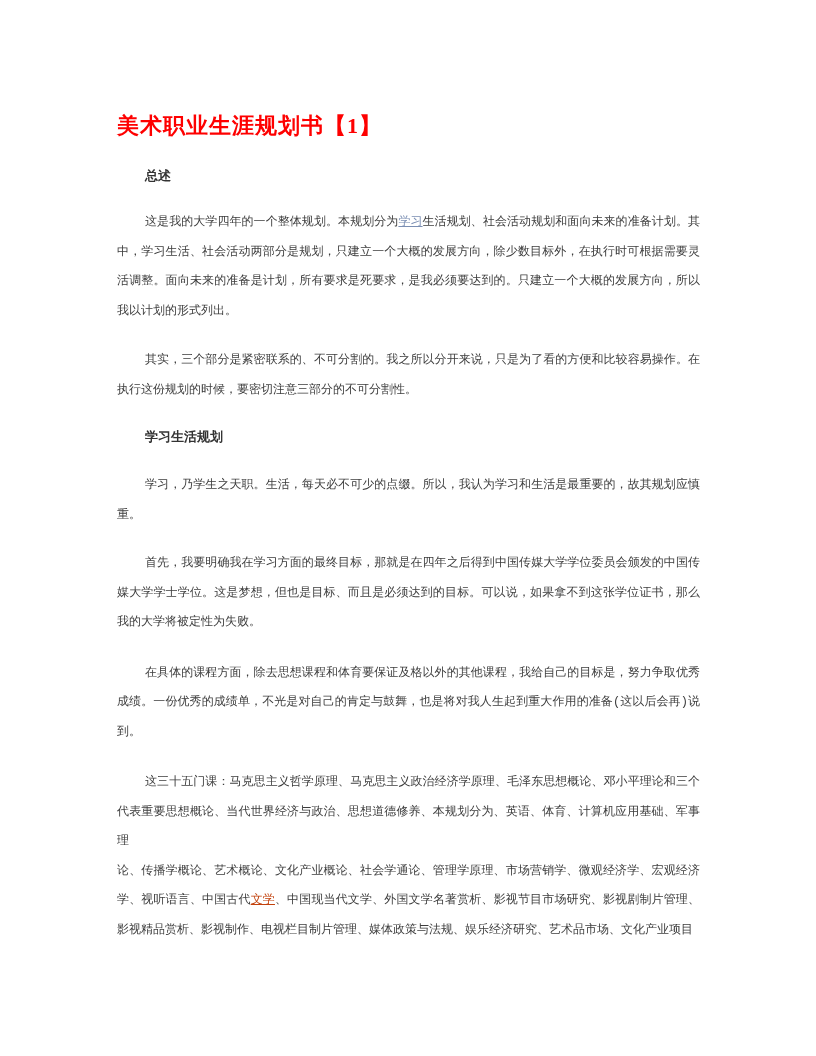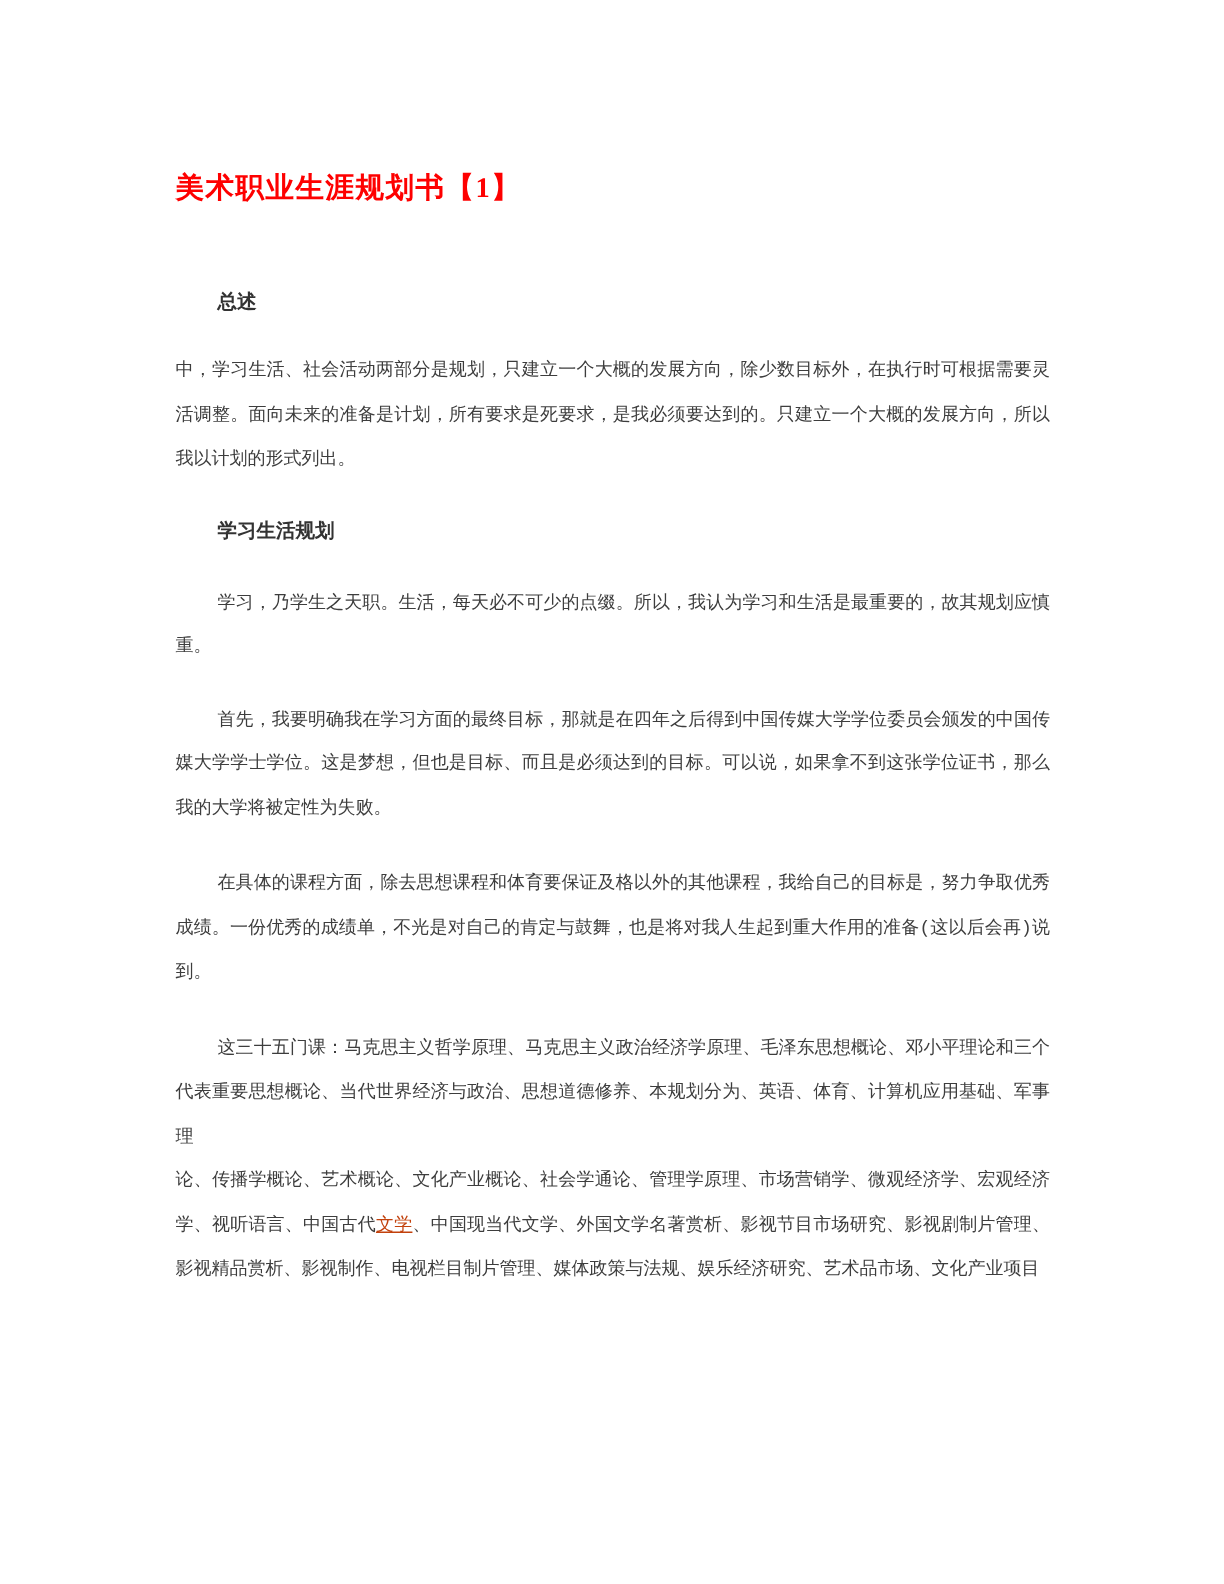--- a/index.html
+++ b/index.html
@@ -14,21 +14,21 @@
     margin: 0 auto;
     background: #ffffff;
     overflow: hidden;
     box-sizing: border-box;
     padding: 112px 116px 0 117px;
     font-family: "Liberation Serif", "DejaVu Serif", serif;
     color: #3d3d3d;
     font-size: 12px;
   }
   .doc-title {
-    font-size: 19px;
+    font-size: 22px;
     font-weight: bold;
     line-height: 28px;
     margin: 0;
     letter-spacing: 1px;
   }
   .block-heading {
     font-weight: bold;
     font-size: 13px;
     line-height: 18px;
     color: #333333;
@@ -53,25 +53,30 @@
     text-decoration: underline;
     cursor: pointer;
   }
 </style>
 </head>
 <body>
 
 <div class="page">
   <h1 class="doc-title" style="color: rgb(254, 0, 0);">美术职业生涯规划书【1】</h1>
   <div id="doc-blocks">
-      <div class="block-heading" style="margin-top: 52px;">总述</div>
+      <div class="block-heading" style="margin-top: 27px;">总述</div>
       <div class="block-paragraph" style="margin-top: 22px;">
+        <div class="ln ln-first"><span>这是我的大学四年的一个整体规划。本规划分为</span><a class="inline-link" style="color: rgb(123, 143, 179);">学习</a><span>生活规划、社会活动规划和面向未来的准备计划。其</span></div>
         <div class="ln"><span>中，学习生活、社会活动两部分是规划，只建立一个大概的发展方向，除少数目标外，在执行时可根据需要灵</span></div>
         <div class="ln"><span>活调整。面向未来的准备是计划，所有要求是死要求，是我必须要达到的。只建立一个大概的发展方向，所以</span></div>
         <div class="ln ln-last"><span>我以计划的形式列出。</span></div>
+      </div>
+      <div class="block-paragraph" style="margin-top: 20px;">
+        <div class="ln ln-first"><span>其实，三个部分是紧密联系的、不可分割的。我之所以分开来说，只是为了看的方便和比较容易操作。在</span></div>
+        <div class="ln ln-last"><span>执行这份规划的时候，要密切注意三部分的不可分割性。</span></div>
       </div>
       <div class="block-heading" style="margin-top: 24px;">学习生活规划</div>
       <div class="block-paragraph" style="margin-top: 24px;">
         <div class="ln ln-first"><span>学习，乃学生之天职。生活，每天必不可少的点缀。所以，我认为学习和生活是最重要的，故其规划应慎</span></div>
         <div class="ln ln-last"><span>重。</span></div>
       </div>
       <div class="block-paragraph" style="margin-top: 19px;">
         <div class="ln ln-first"><span>首先，我要明确我在学习方面的最终目标，那就是在四年之后得到中国传媒大学学位委员会颁发的中国传</span></div>
         <div class="ln"><span>媒大学学士学位。这是梦想，但也是目标、而且是必须达到的目标。可以说，如果拿不到这张学位证书，那么</span></div>
         <div class="ln ln-last"><span>我的大学将被定性为失败。</span></div>

